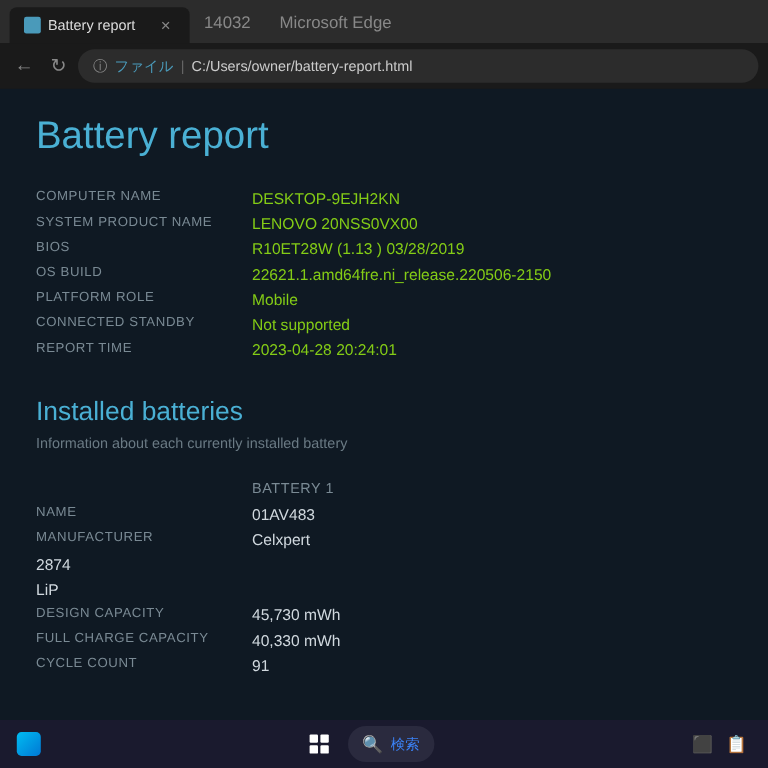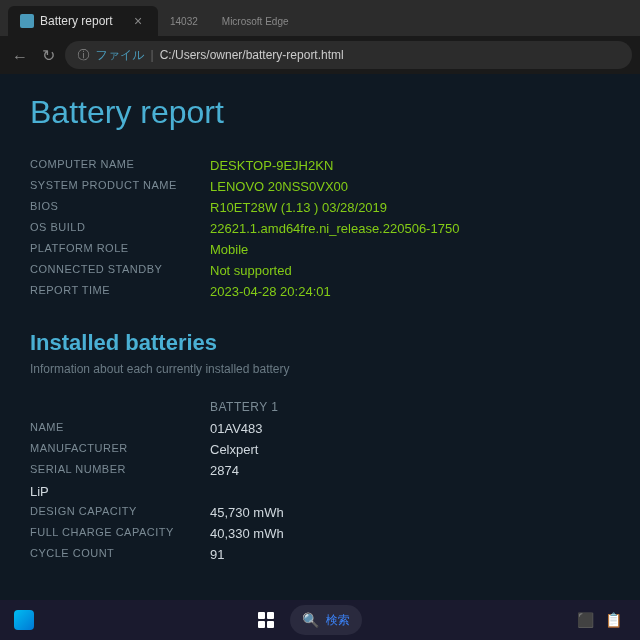--- a/index.html
+++ b/index.html
@@ -58,25 +58,25 @@
       color: #888;
       cursor: pointer;
       width: 16px;
       text-align: center;
     }
 
     .tab-inactive {
       background: transparent;
       color: #888;
       padding: 4px 12px;
-      font-size: 10px;
+      font-size: 14px;
       border-radius: 6px 6px 0 0;
       height: 30px;
       display: flex;
-      align-items: center;
+      align-items: flex-start;
     }
 
     .address-bar-row {
       display: flex;
       align-items: center;
       padding: 4px 8px;
       background: #1a1a1a;
       gap: 6px;
       height: 38px;
     }
@@ -155,21 +155,21 @@
     }
 
     .info-value {
       font-size: 13px;
       color: #84cc16;
     }
 
     .section-title {
       font-size: 22px;
       color: #4ab0d4;
-      font-weight: 700;
+      font-weight: 400;
       margin-bottom: 6px;
     }
 
     .section-subtitle {
       font-size: 12px;
       color: #6a7a84;
       margin-bottom: 20px;
     }
 
     .battery-table {
@@ -348,21 +348,21 @@
       <div class="info-row">
       <span class="info-label">SYSTEM PRODUCT NAME</span>
       <span class="info-value">LENOVO 20NSS0VX00</span>
     </div>
       <div class="info-row">
       <span class="info-label">BIOS</span>
       <span class="info-value">R10ET28W (1.13 ) 03/28/2019</span>
     </div>
       <div class="info-row">
       <span class="info-label">OS BUILD</span>
-      <span class="info-value">22621.1.amd64fre.ni_release.220506-1750</span>
+      <span class="info-value">22621.1.amd64fre.ni_release.220506-2150</span>
     </div>
       <div class="info-row">
       <span class="info-label">PLATFORM ROLE</span>
       <span class="info-value">Mobile</span>
     </div>
       <div class="info-row">
       <span class="info-label">CONNECTED STANDBY</span>
       <span class="info-value">Not supported</span>
     </div>
       <div class="info-row">
@@ -383,21 +383,20 @@
 
     <div class="battery-data-row">
       <span class="battery-field-label">NAME</span>
       <span class="battery-field-value">01AV483</span>
     </div>
         <div class="battery-data-row">
       <span class="battery-field-label">MANUFACTURER</span>
       <span class="battery-field-value">Celxpert</span>
     </div>
         <div class="battery-data-row">
-      <span class="battery-field-label">SERIAL NUMBER</span>
       <span class="battery-field-value">2874</span>
     </div>
         <div class="battery-data-row">
       <span class="battery-field-value">LiP</span>
     </div>
         <div class="battery-data-row">
       <span class="battery-field-label">DESIGN CAPACITY</span>
       <span class="battery-field-value">45,730 mWh</span>
     </div>
         <div class="battery-data-row">

